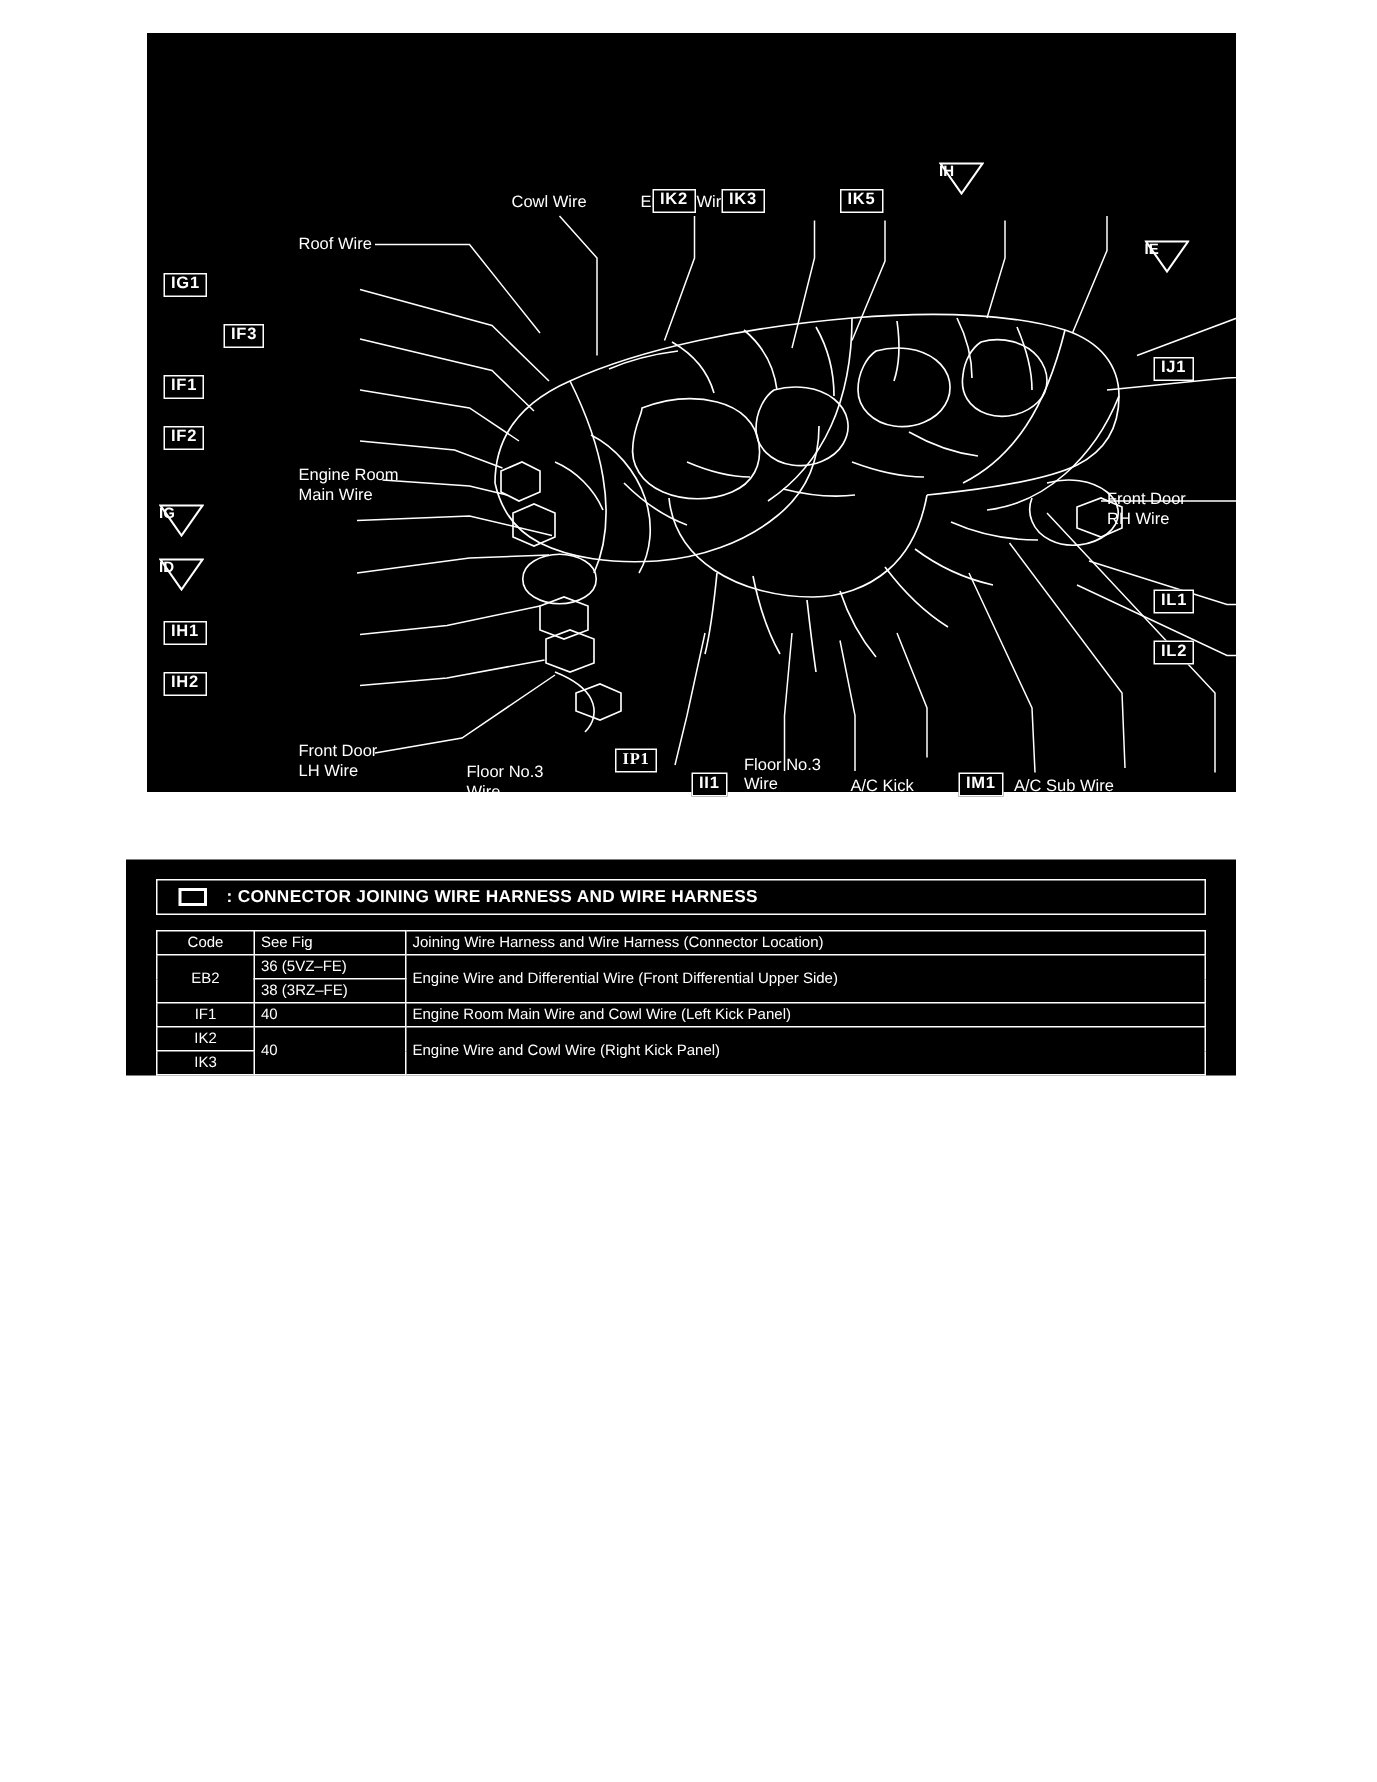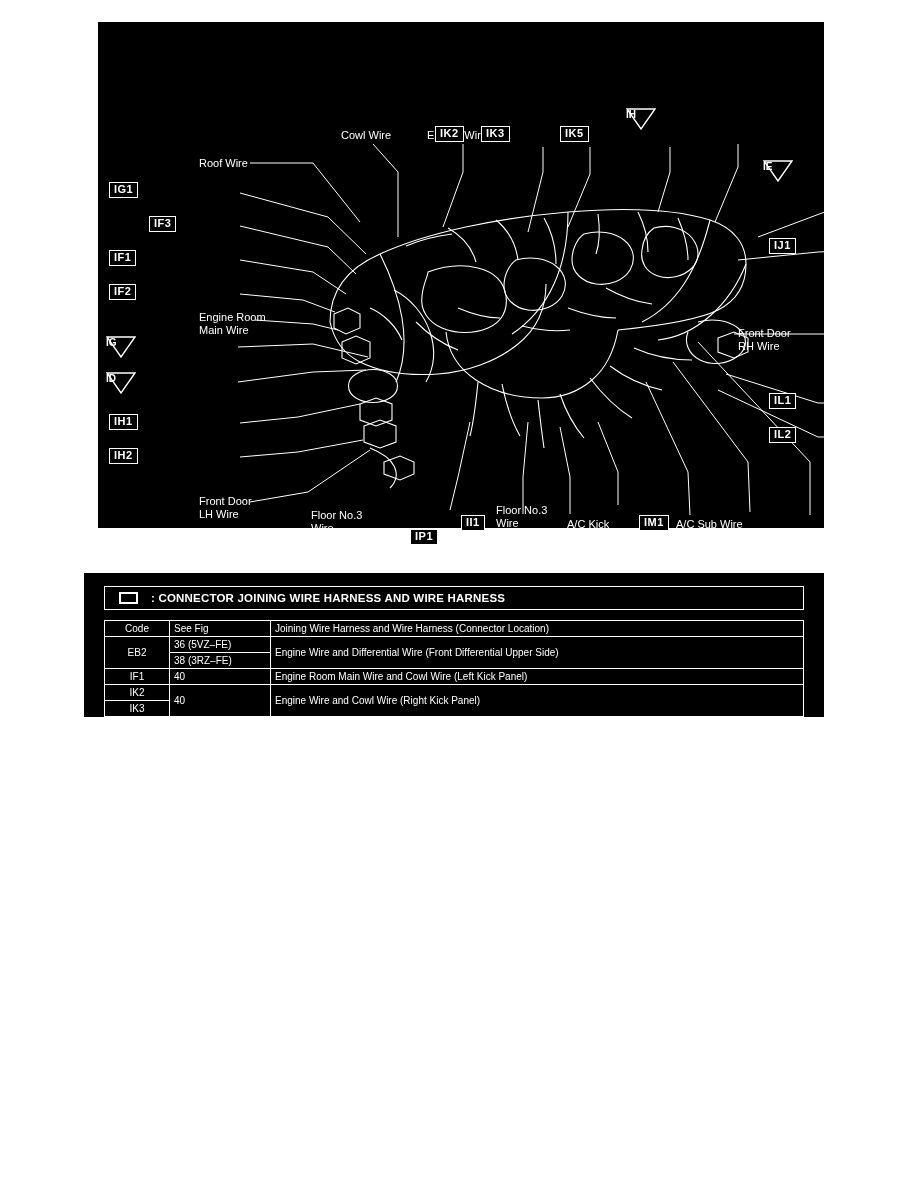--- a/index.html
+++ b/index.html
@@ -280,21 +280,21 @@
   <div class="code-box" style="left:462px;top:104px;">IK5</div>
   <div class="code-box" style="left:11px;top:160px;">IG1</div>
   <div class="code-box" style="left:26px;top:194px;margin-left:25px;">IF3</div>
   <div class="code-box" style="left:11px;top:228px;">IF1</div>
   <div class="code-box" style="left:11px;top:262px;">IF2</div>
   <div class="code-box" style="left:11px;top:392px;">IH1</div>
   <div class="code-box" style="left:11px;top:426px;">IH2</div>
   <div class="code-box" style="left:671px;top:216px;text-align:center;">IJ1</div>
   <div class="code-box" style="left:671px;top:371px;">IL1</div>
   <div class="code-box" style="left:671px;top:405px;">IL2</div>
-  <div class="code-box" style="left:312px;top:507px;">IP1</div>
+  <div class="code-box" style="left:312px;top:477px;font-family:Liberation Serif, serif;">IP1</div>
   <div class="code-box" style="left:363px;top:493px;">II1</div>
   <div class="code-box" style="left:541px;top:493px;">IM1</div>
 
   <div class="gnd-tri" style="left:528px;top:86px;">
     <svg width="30" height="22" viewBox="0 0 30 22">
         <polygon points="1,1 29,1 15,21" fill="none" stroke="#ffffff" stroke-width="1.4"></polygon>
       </svg>
     <div class="tri-label">IH</div>
   </div>
   <div class="gnd-tri" style="left:665px;top:138px;">

